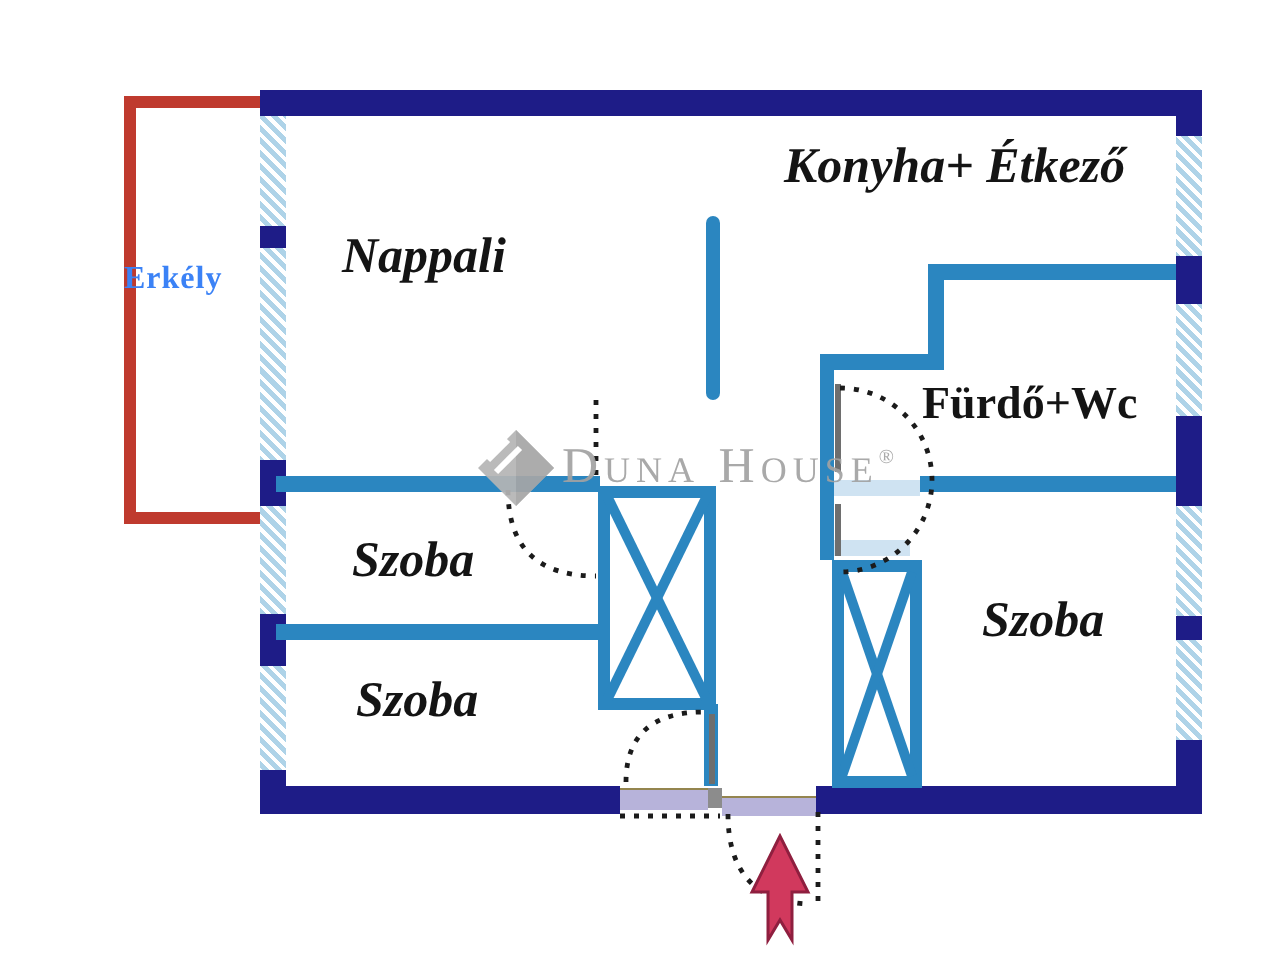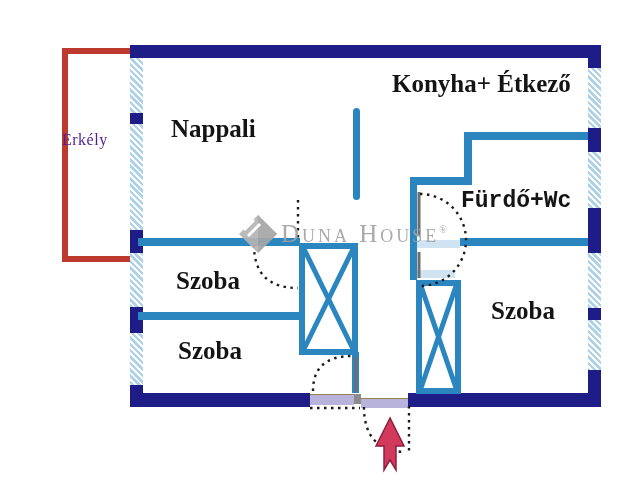--- a/index.html
+++ b/index.html
@@ -14,22 +14,22 @@
   .teal{position:absolute;background:#2b86c0;}
   
   .balcony{position:absolute;left:62px;top:48px;width:70px;height:214px;
     border:6px solid #bf3a2e;border-right:none;box-sizing:border-box;}
   
   .paleblue{position:absolute;background:#cfe3f2;}
   .lavender{position:absolute;background:#b7b3da;border-top:1px solid #94854f;}
   .graypost{position:absolute;background:#8c8c8c;}
   
   .label{position:absolute;font-weight:700;color:#141414;white-space:nowrap;line-height:1;}
-  .fs25{font-size:25px;} .fs23{font-size:23px;font-family:Liberation Mono, monospace;}
-  .erkely{font-size:16px;color:#4c1d95;font-weight:400;letter-spacing:.5px;}
+  .fs25{font-size:25px;font-style:italic;} .fs23{font-size:23px;}
+  .erkely{font-size:16px;color:#3b82f6;font-weight:700;letter-spacing:.5px;}
   
   .wm{position:absolute;left:237px;top:213px;display:flex;align-items:center;opacity:.92;text-align:center;}
   .wm-text{font-variant:small-caps;font-size:25px;letter-spacing:3px;color:#a2a2a2;
            font-weight:500;margin-left:2px;}
   .wm-reg{font-size:10px;color:#a2a2a2;vertical-align:super;letter-spacing:0;}
   svg.overlay{position:absolute;left:0;top:0;pointer-events:none;}
 </style>
 </head>
 <body>
 

